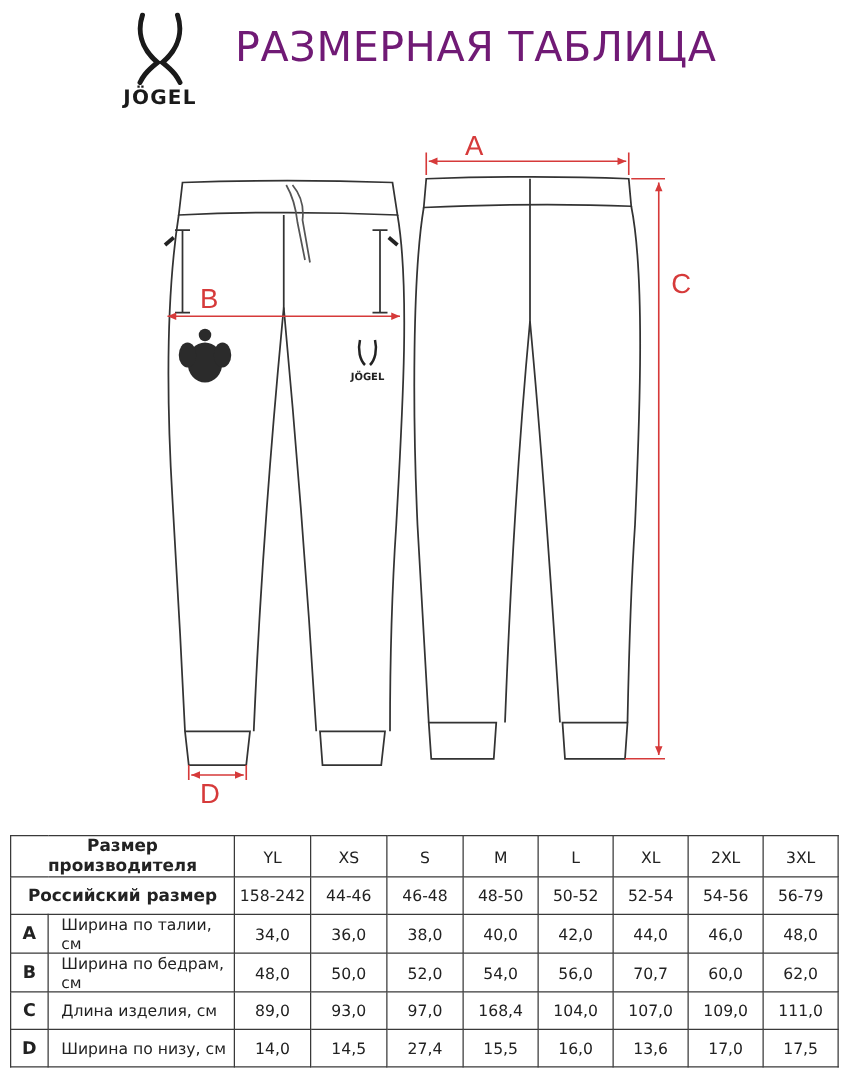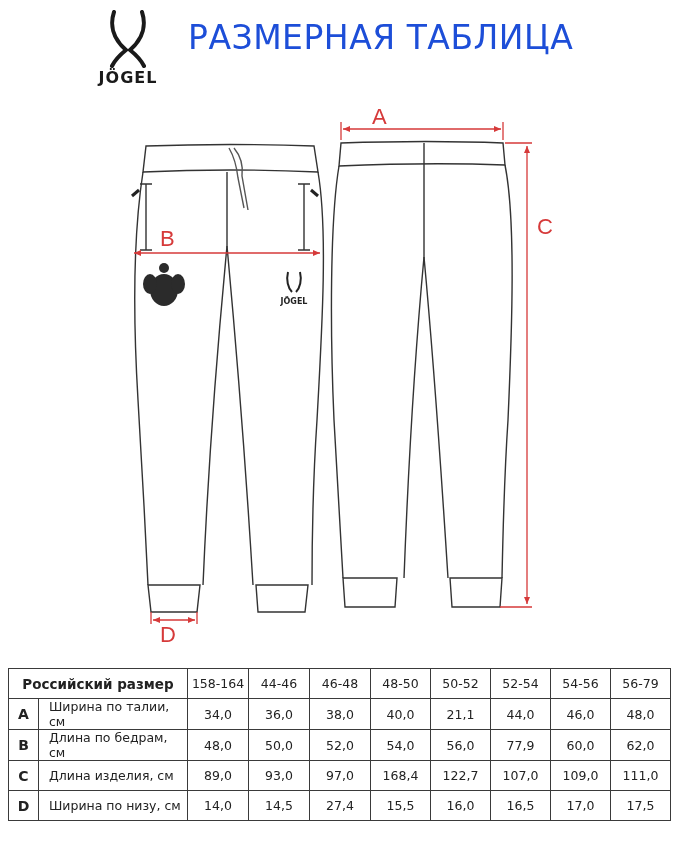--- a/index.html
+++ b/index.html
@@ -4,21 +4,21 @@
 <style>
   html, body { margin: 0; padding: 0; background: #ffffff; }
   body { width: 678px; height: 864px; position: relative; overflow: hidden;
          font-family: "DejaVu Sans", "Liberation Sans", sans-serif; color: #1f1f1f; }
   .header { position: absolute; left: 0; top: 0; width: 678px; height: 100px; }
   .logo { position: absolute; left: 88px; top: 10px; width: 80px; height: 76px; }
   .logo svg { position: absolute; left: 18px; top: 0; }
   .logo-text { position: absolute; left: 0; top: 58px; width: 80px; text-align: center;
                font-size: 16px; font-weight: bold; letter-spacing: 1px; color: #1a1a1a; }
   .title { position: absolute; left: 188px; top: 18px; font-size: 33px; font-weight: normal;
-           letter-spacing: 0.5px; color: #1d4ed8; font-family: "DejaVu Sans", sans-serif; }
+           letter-spacing: 0.5px; color: #701a75; font-family: "DejaVu Sans", sans-serif; }
   .diagram { position: absolute; left: 0; top: 100px; width: 678px; height: 560px; }
   .diagram svg { position: absolute; left: 0; top: 0; }
   .lbl { position: absolute; color: #d63a3a; font-size: 22px; font-family: "Liberation Sans", sans-serif; }
   table.size { position: absolute; left: 8px; top: 668px; width: 662px; border-collapse: collapse;
                font-size: 12.5px; table-layout: fixed; }
   table.size td { border: 1.5px solid #3a3a3a; height: 29px; text-align: center; padding: 0;
                   color: #222; }
   table.size td.hdr { font-weight: bold; font-size: 13.5px; }
   table.size td.letter { font-weight: bold; font-size: 14px; }
   table.size td.param { text-align: left; padding-left: 10px; font-size: 12.5px; }
@@ -96,73 +96,84 @@
     <col style="width:61px">
       <col style="width:61px">
       <col style="width:61px">
       <col style="width:60px">
     <col style="width:60px">
       <col style="width:60px">
       <col style="width:60px">
       <col style="width:60px">
   </colgroup>
   <tbody>
+      <tr>
+    <td colspan="2" class="hdr">Размер производителя</td>
+    <td>YL</td>
+    <td>XS</td>
+    <td>S</td>
+    <td>M</td>
+    <td>L</td>
+    <td>XL</td>
+    <td>2XL</td>
+    <td>3XL</td>
+  </tr>
   <tr>
     <td colspan="2" class="hdr">Российский размер</td>
-    <td>158-164</td>
+    <td>158-242</td>
     <td>44-46</td>
     <td>46-48</td>
     <td>48-50</td>
     <td>50-52</td>
     <td>52-54</td>
     <td>54-56</td>
     <td>56-79</td>
   </tr>
   <tr>
     <td class="letter">A</td>
     <td class="param">Ширина по талии, см</td>
     <td>34,0</td>
     <td>36,0</td>
     <td>38,0</td>
     <td>40,0</td>
-    <td>21,1</td>
+    <td>42,0</td>
     <td>44,0</td>
     <td>46,0</td>
     <td>48,0</td>
   </tr>
   <tr>
     <td class="letter">B</td>
-    <td class="param">Длина по бедрам, см</td>
+    <td class="param">Ширина по бедрам, см</td>
     <td>48,0</td>
     <td>50,0</td>
     <td>52,0</td>
     <td>54,0</td>
     <td>56,0</td>
-    <td>77,9</td>
+    <td>70,7</td>
     <td>60,0</td>
     <td>62,0</td>
   </tr>
   <tr>
     <td class="letter">C</td>
     <td class="param">Длина изделия, см</td>
     <td>89,0</td>
     <td>93,0</td>
     <td>97,0</td>
     <td>168,4</td>
-    <td>122,7</td>
+    <td>104,0</td>
     <td>107,0</td>
     <td>109,0</td>
     <td>111,0</td>
   </tr>
   <tr>
     <td class="letter">D</td>
     <td class="param">Ширина по низу, см</td>
     <td>14,0</td>
     <td>14,5</td>
     <td>27,4</td>
     <td>15,5</td>
     <td>16,0</td>
-    <td>16,5</td>
+    <td>13,6</td>
     <td>17,0</td>
     <td>17,5</td>
   </tr>
 </tbody>
   </table>
 
 </body></html>

